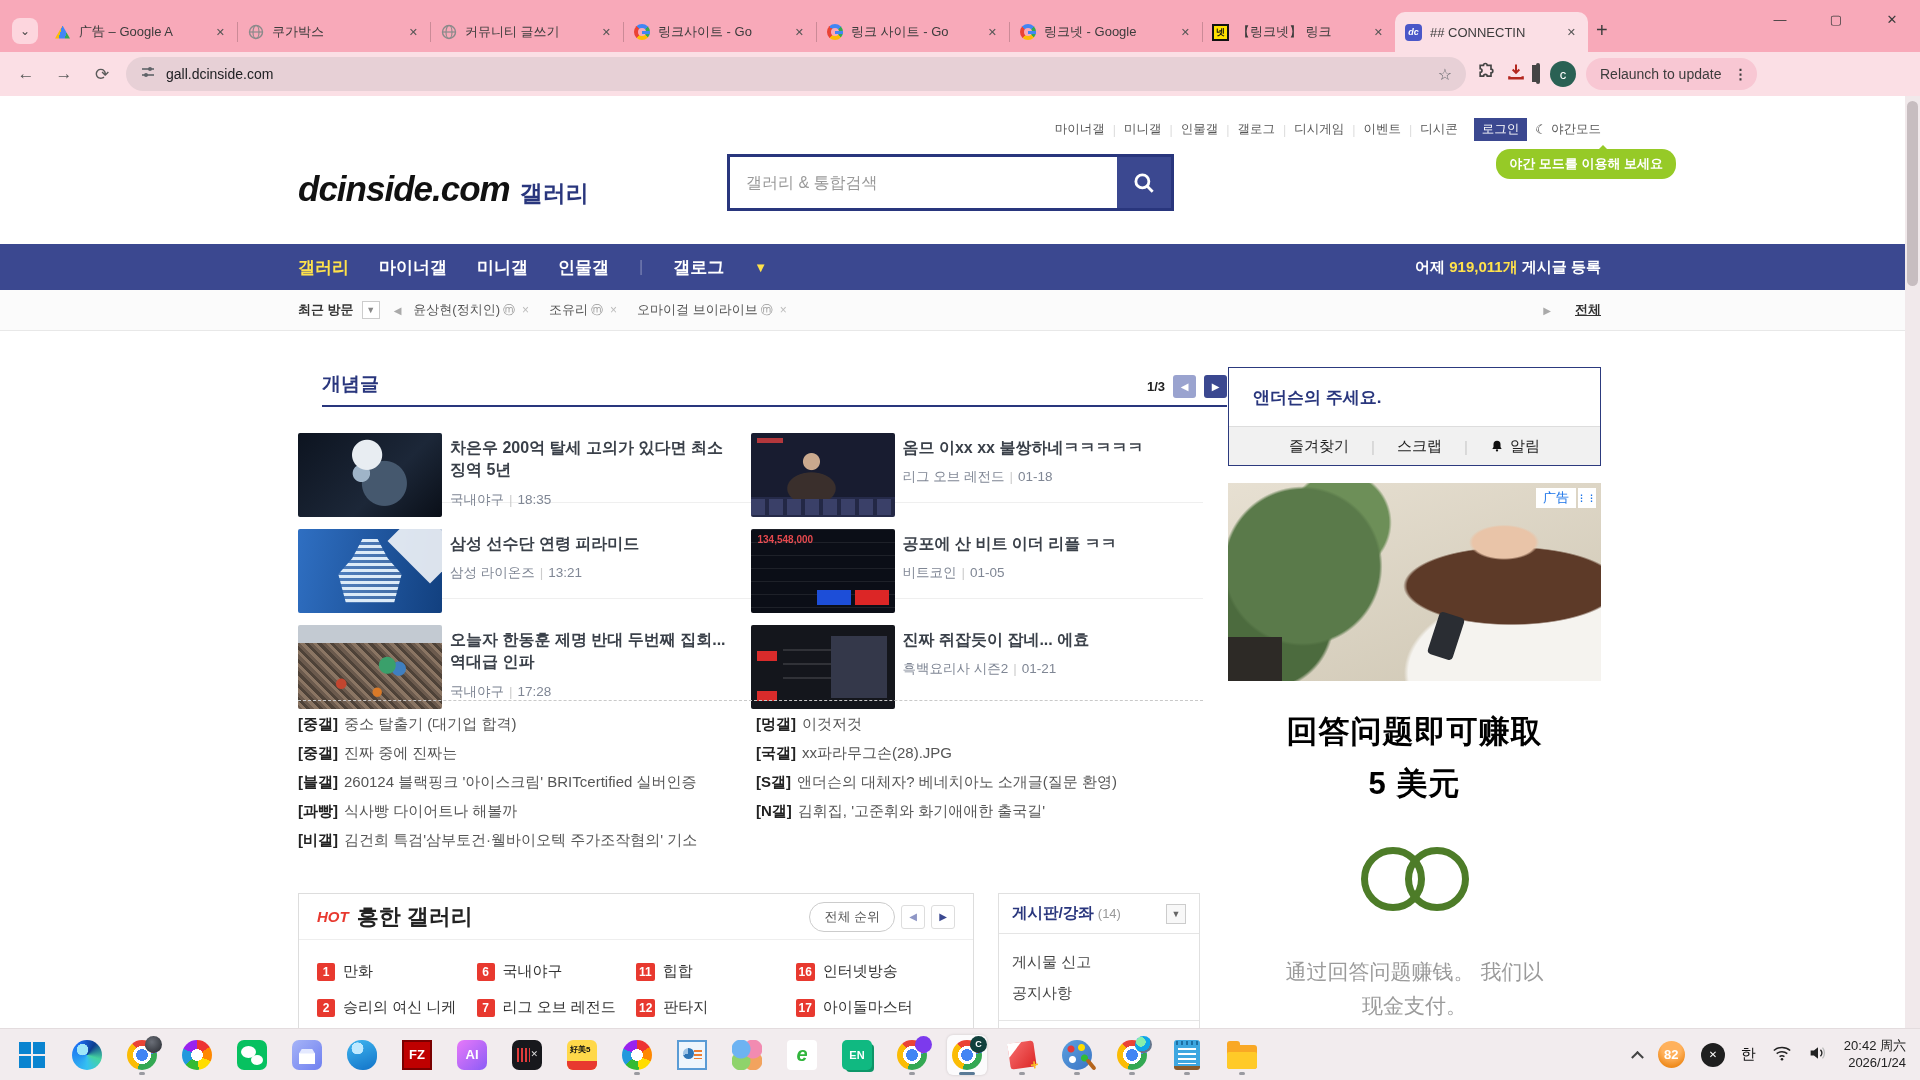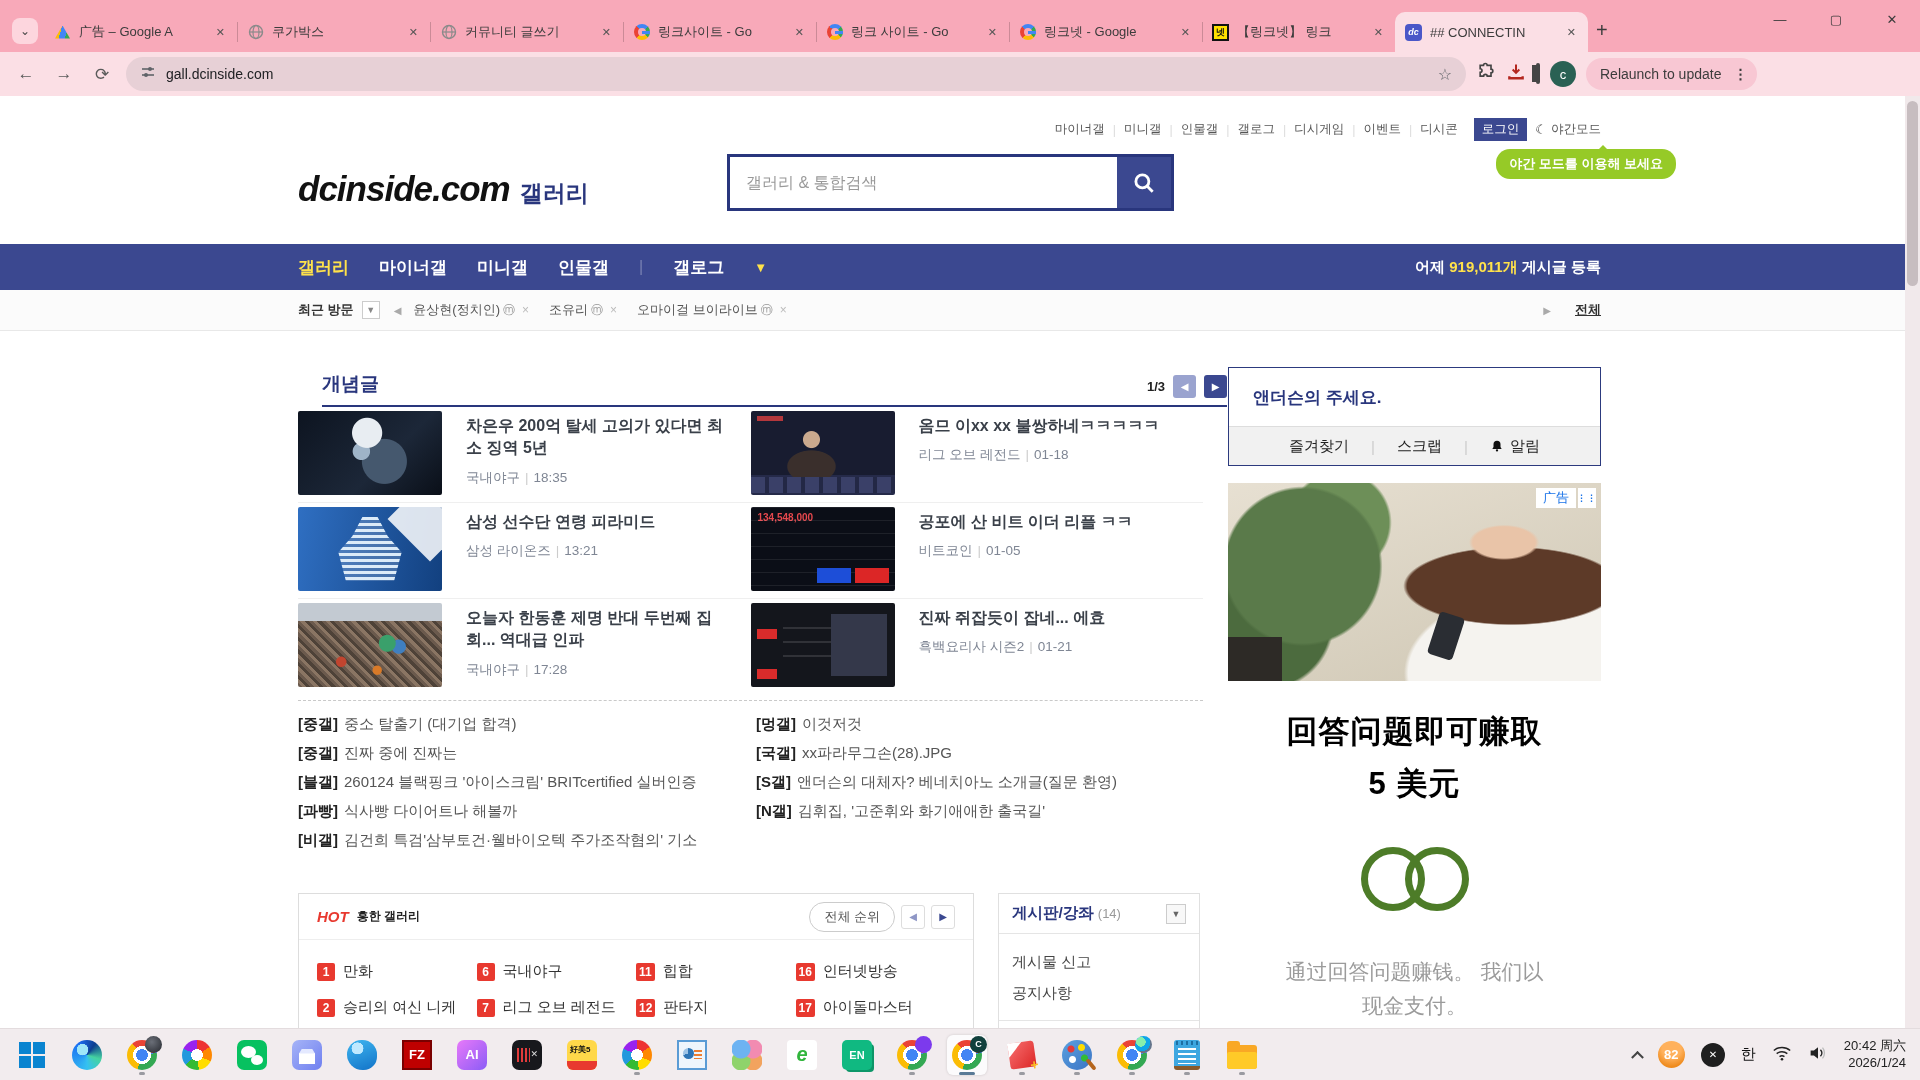--- a/index.html
+++ b/index.html
@@ -98,21 +98,21 @@
   .concept-pager { margin-left:auto; display:flex; align-items:center; gap:8px; padding-bottom:7px; }
   .pageno { font-size:13px; font-weight:bold; color:#222; }
   .pgbtn { width:23px; height:23px; border-radius:3px; color:#fff; font-size:10px; display:flex;
            align-items:center; justify-content:center; }
   .pgbtn.prev { background:#9aa3cf; }
   .pgbtn.next { background:#3b4890; }
 
   .posts { position:absolute; top:311px; left:298px; width:905px; }
   .prow { display:flex; height:96px; border-bottom:1px solid #efefef; }
   .prow:last-child { border-bottom:0; }
-  .post { width:50%; display:flex; gap:24px; padding-top:4px; }
+  .post { width:50%; display:flex; gap:8px; padding-top:26px; }
   .thumb { width:144px; height:84px; flex:none; border-radius:2px; position:relative; overflow:hidden; }
   .pinfo { padding-top:4px; padding-right:20px; }
   .ptitle { font-size:16px; font-weight:bold; color:#3a4049; line-height:1.4; }
   .pmeta { margin-top:9px; font-size:13.5px; color:#7f8694; }
   .pmeta .pbar { color:#ccc; margin:0 5px; }
 
   .thumb-anime { background:
     radial-gradient(circle at 48% 26%, #e8edf2 0 15%, rgba(232,237,242,0) 16%),
     radial-gradient(circle at 44% 48%, #9fb4c8 0 9%, transparent 10%),
     radial-gradient(circle at 60% 60%, #45586e 0 22%, transparent 23%),
@@ -154,21 +154,21 @@
   .dashed { position:absolute; top:604px; left:298px; width:905px; border-top:1px dashed #c9c9c9; }
 
   .textposts { position:absolute; top:614px; left:298px; width:905px; display:grid;
                grid-template-columns:458px 447px; grid-template-rows:repeat(5,29px); grid-auto-flow:column;
                font-size:15px; color:#555; align-items:center; }
   .tp .tag { font-weight:bold; color:#222; margin-right:6px; }
 
   .hotbox { position:absolute; top:797px; left:298px; width:676px; height:240px; border:1px solid #ddd; background:#fff; }
   .hot-head { height:46px; display:flex; align-items:center; padding:0 18px; border-bottom:1px solid #eee; }
   .hot-badge { color:#e8392f; font-weight:bold; font-style:italic; font-size:15px; margin-right:8px; }
-  .hot-title { font-size:12px; font-weight:bold; color:#222; }
+  .hot-title { font-size:22px; font-weight:bold; color:#222; }
   .hot-right { margin-left:auto; display:flex; align-items:center; gap:6px; }
   .hot-filter { border:1px solid #ccc; border-radius:15px; padding:5px 14px; font-size:13px; color:#555; background:#fff; }
   .hot-nav { width:24px; height:24px; border:1px solid #ddd; border-radius:3px; background:#fff; display:flex;
              align-items:center; justify-content:center; font-size:10px; }
   .hot-nav.prev { color:#8f97c6; }
   .hot-nav.next { color:#3b4890; }
   .hot-list { padding:22px 18px; display:grid; grid-template-columns:repeat(4,1fr); row-gap:17px; }
   .hot-item { display:flex; align-items:center; font-size:15px; color:#333; }
   .rank { min-width:18px; height:18px; padding:0 3px; background:#e8392f; color:#fff; font-size:12px; font-weight:bold;
           display:flex; align-items:center; justify-content:center; border-radius:2px; margin-right:8px; }

